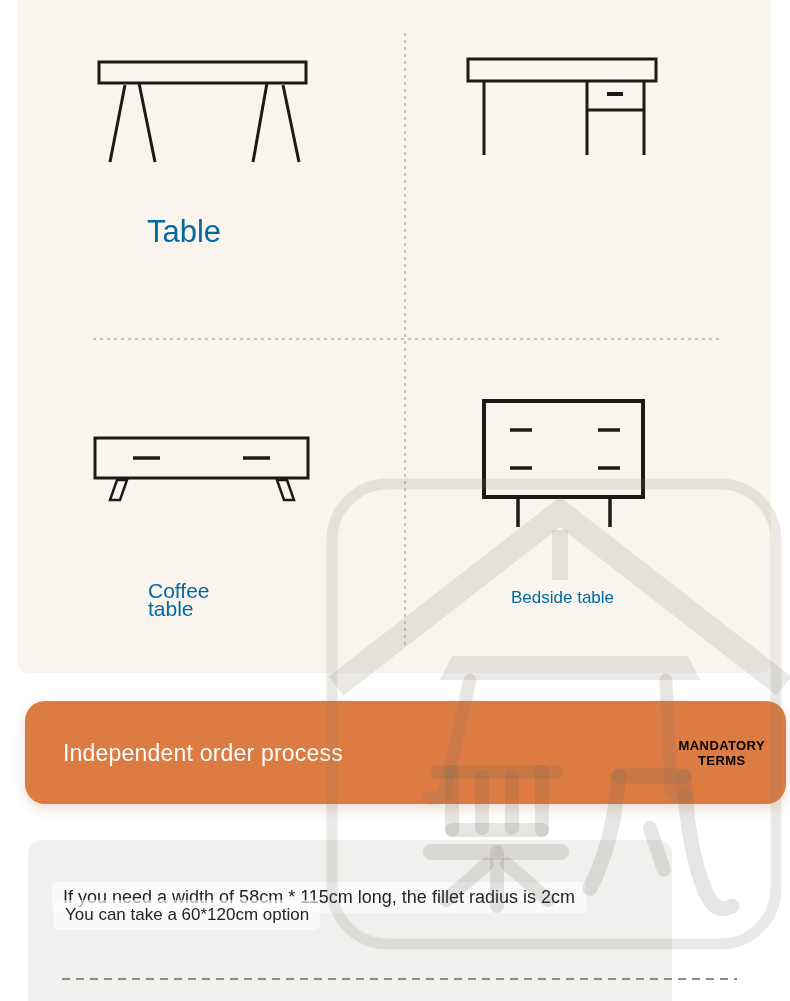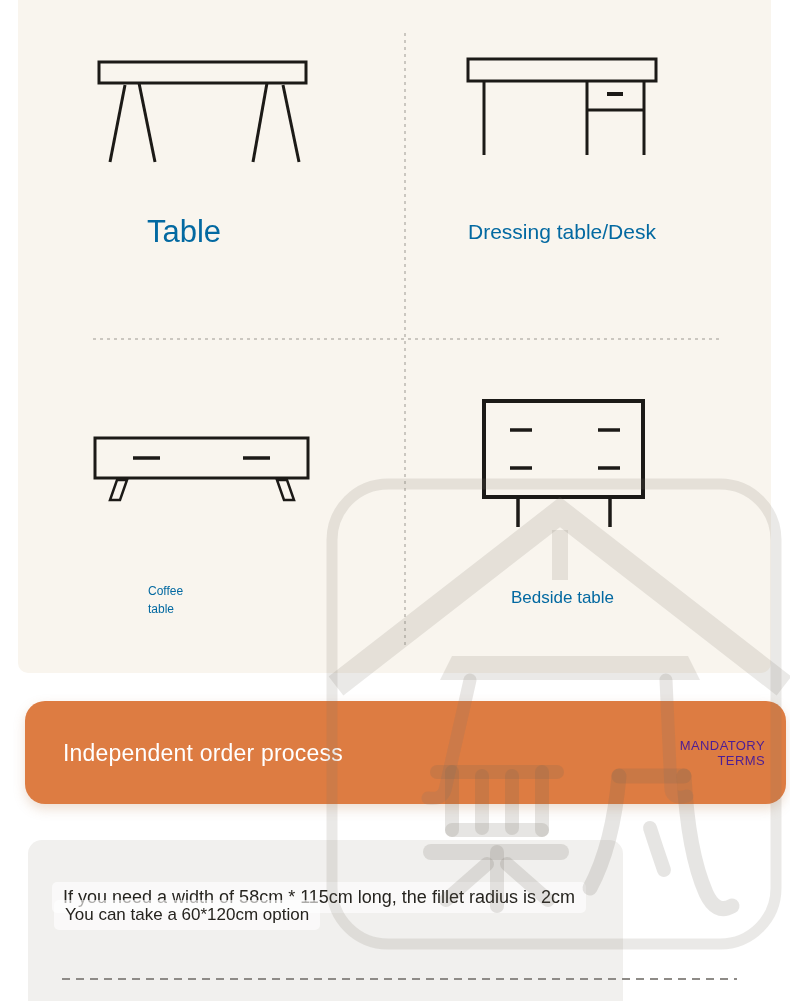--- a/index.html
+++ b/index.html
@@ -18,40 +18,40 @@
   }
   .hdivider{
     position:absolute;left:75px;top:338px;width:628px;height:2px;
     background:repeating-linear-gradient(90deg,#cbc7c0 0 3px,transparent 3px 7px);
   }
   .icon{position:absolute;}
   .ic-stroke{stroke:#1c1a17;fill:none;}
   .lbl{position:absolute;color:#0369a1;}
   .lbl-table{left:147px;top:216px;font-size:31px;line-height:31px;}
   .lbl-desk{left:462px;top:221px;width:200px;text-align:center;font-size:21px;line-height:22px;}
-  .lbl-coffee{left:148px;top:582px;font-size:12px;line-height:18px;}
+  .lbl-coffee{left:148px;top:582px;font-size:21px;line-height:18px;}
   .lbl-bedside{left:511px;top:589px;font-size:17px;line-height:18px;}
   
   .banner{
     position:absolute;left:25px;top:701px;width:761px;height:103px;
     background:#dd7c42;border-radius:20px;
     box-shadow:0 5px 12px rgba(185,125,75,0.25);
   }
   .banner-title{
     position:absolute;left:38px;top:50%;transform:translateY(-50%);
     color:#ffffff;font-size:23px;letter-spacing:0.2px;
   }
   .badge{
     position:absolute;right:21px;top:50%;transform:translateY(-50%);
-    text-align:right;color:#4c1d95;font-size:13px;font-weight:400;
+    text-align:center;color:#000000;font-size:13px;font-weight:700;
     line-height:15px;letter-spacing:0.4px;
   }
   
   .note-panel{
-    position:absolute;left:28px;top:840px;width:595px;height:161px;
+    position:absolute;left:28px;top:840px;width:644px;height:161px;
     background:#f1f0ee;border-radius:14px 14px 0 0;text-align:right;
   }
   .note-line{position:absolute;color:#26241f;}
   .note-line .pill{
     display:inline-block;background:rgba(255,255,255,0.62);
     border-radius:5px;padding:5px 11px;
   }
   .note-line1{left:24px;top:42px;font-size:18px;}
   .note-line2{left:26px;top:60px;font-size:17px;}
   .note-dash{
@@ -85,21 +85,20 @@
   <svg class="icon" style="left:466px;top:57px;" width="196" height="102" viewBox="0 0 196 102">
     <g class="ic-stroke" stroke-width="3">
       <rect x="2" y="2" width="188" height="22"></rect>
       <path d="M18,24 L18,98"></path>
       <path d="M121,24 L121,98"></path>
       <path d="M178,24 L178,98"></path>
       <path d="M121,53 L178,53"></path>
       <path d="M141,37 L157,37" stroke-width="4"></path>
     </g>
   </svg>
-  <div class="lbl lbl-desk">Dressing table/Desk</div>
 
   <svg class="icon" style="left:93px;top:436px;" width="220" height="70" viewBox="0 0 220 70">
     <g class="ic-stroke" stroke-width="3">
       <rect x="2" y="2" width="213" height="40"></rect>
       <path d="M40,22 L67,22" stroke-width="3.5"></path>
       <path d="M150,22 L177,22" stroke-width="3.5"></path>
       <path d="M24,44 L34,44 L27,64 L17,64 Z" stroke-width="2.5"></path>
       <path d="M184,44 L194,44 L201,64 L191,64 Z" stroke-width="2.5"></path>
     </g>
   </svg>

